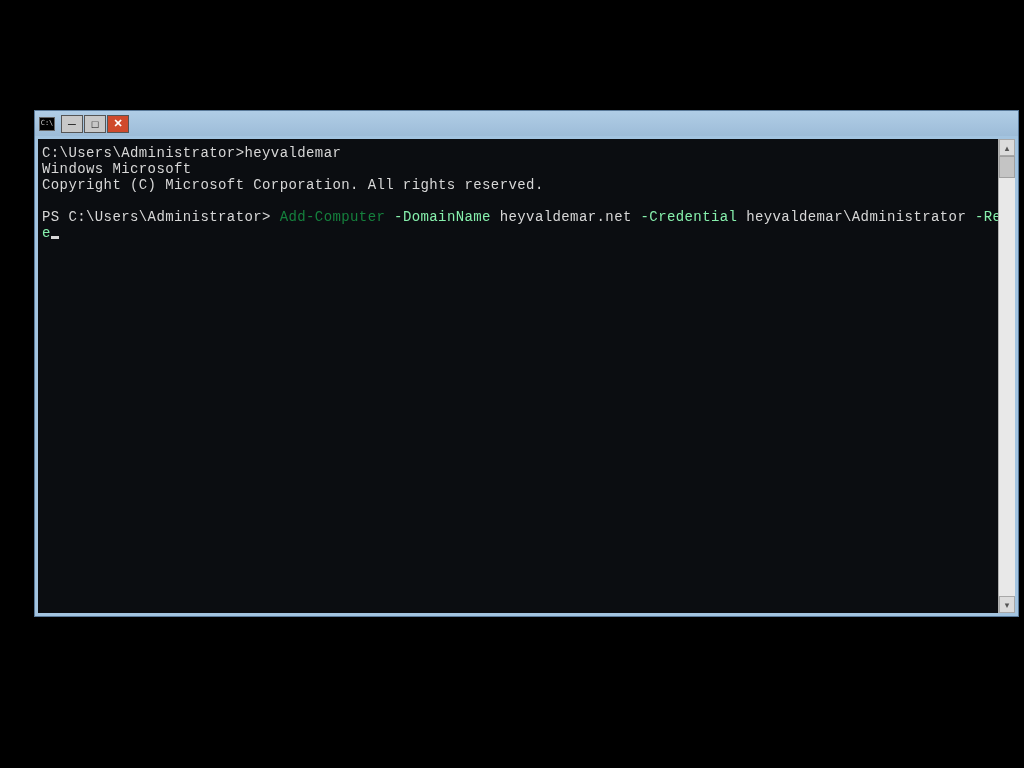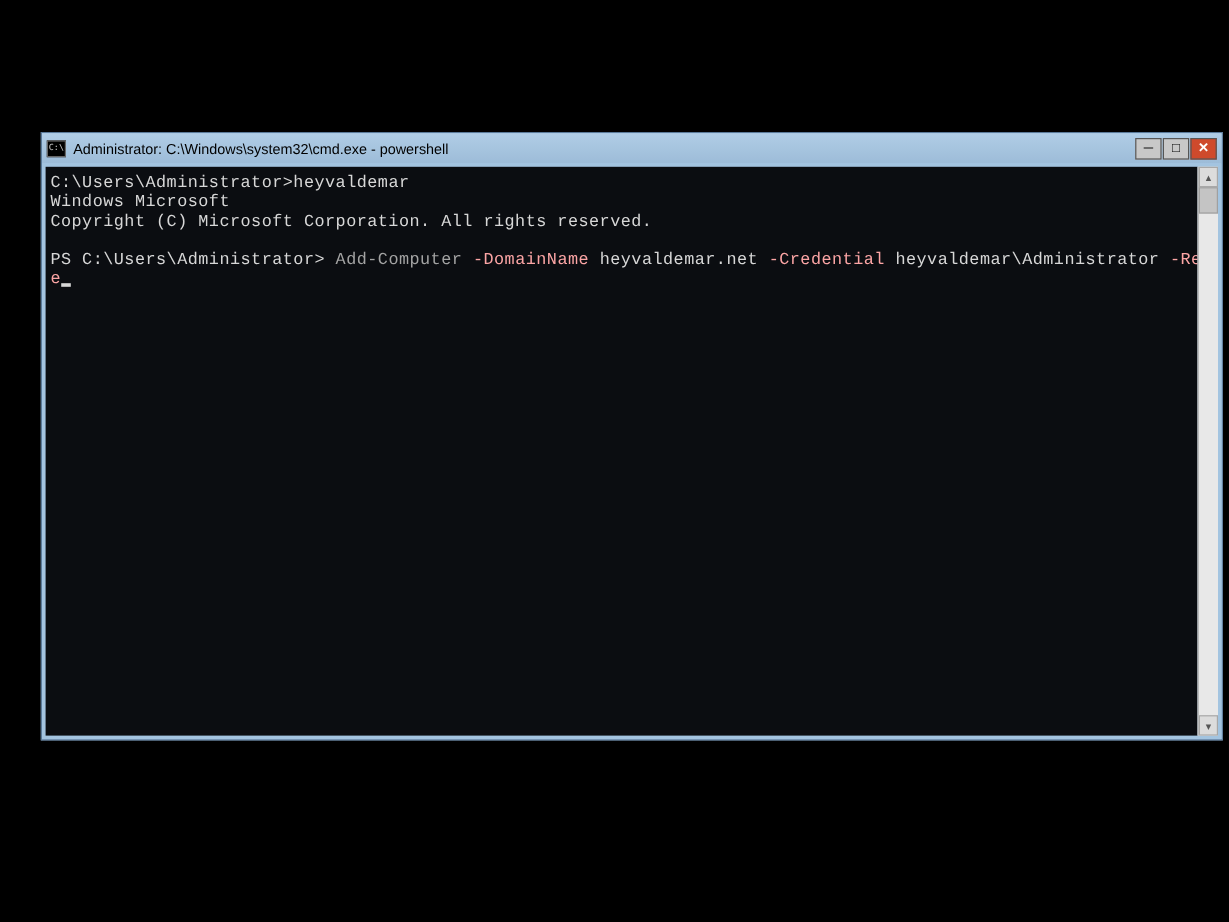--- a/index.html
+++ b/index.html
@@ -81,22 +81,22 @@
       background: #0b0d11;
       color: #d7d7d7;
       font-family: 'Consolas', 'Courier New', monospace;
       font-size: 14px;
       line-height: 16px;
       padding: 6px 4px;
       white-space: pre;
       overflow: hidden;
       letter-spacing: 0.4px;
     }
-    .cmdlet { color: #a3a3a3; }
-    .param  { color: #fca5a5; margin-top: 48px; }
+    .cmdlet { color: #15803d; }
+    .param  { color: #86efac; margin-top: 48px; }
     .scrollbar {
       width: 17px;
       background: #e8e8e8;
       display: flex;
       flex-direction: column;
       border-left: 1px solid #b0b0b0;
     }
     .sb-btn {
       height: 17px;
       background: #dcdcdc;
@@ -123,21 +123,20 @@
       vertical-align: bottom;
       margin-bottom: 2px;
     }
   </style>
 </head>
 <body>
 
 <div class="window">
   <div class="titlebar">
     <div class="titlebar-icon">C:\</div>
-    <div class="titlebar-text">Administrator: C:\Windows\system32\cmd.exe - powershell</div>
     <div class="titlebar-controls">
       <div class="tb-btn">─</div>
       <div class="tb-btn">□</div>
       <div class="tb-btn close">✕</div>
     </div>
   </div>
   <div class="window-body">
     <div class="terminal"><span>C:\Users\Administrator&gt;</span><span>heyvaldemar</span>
 <span>Windows Microsoft</span>
 <span>Copyright (C) Microsoft Corporation. All rights reserved.</span>

